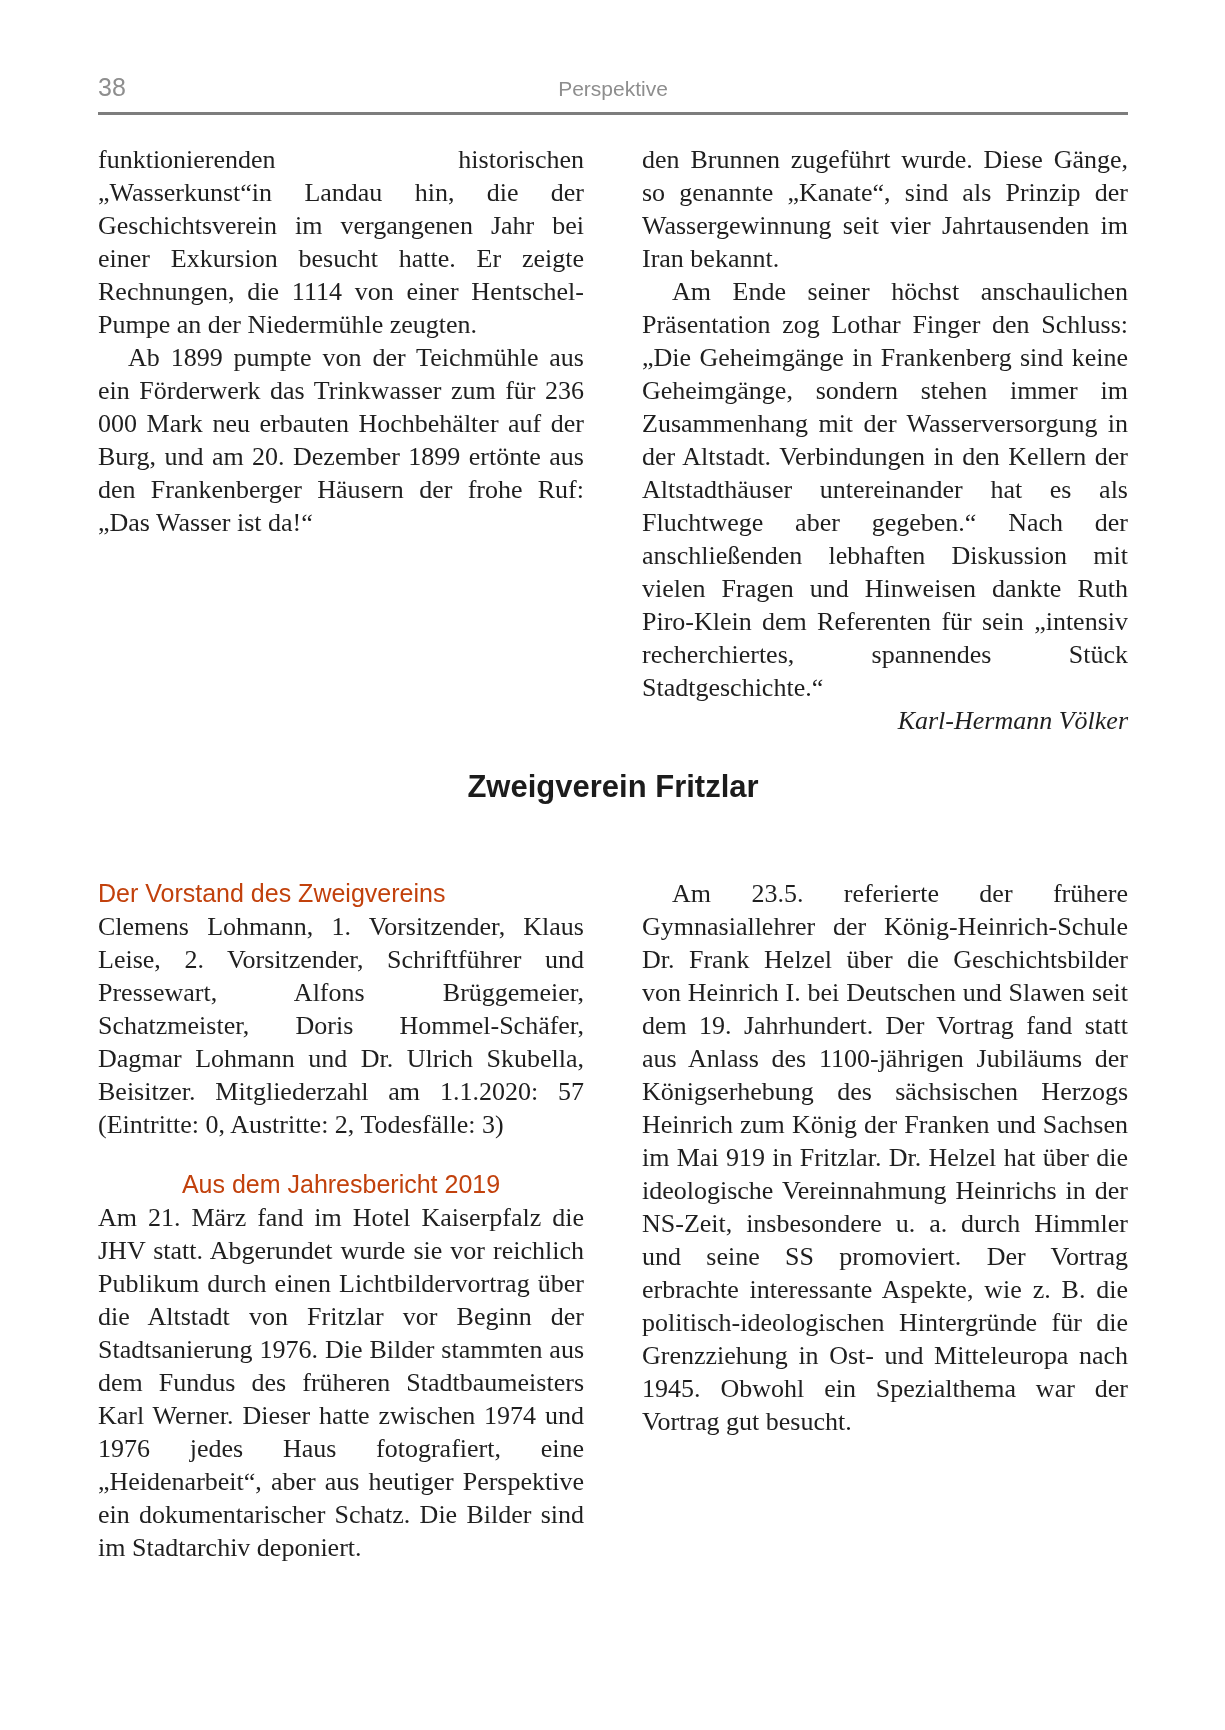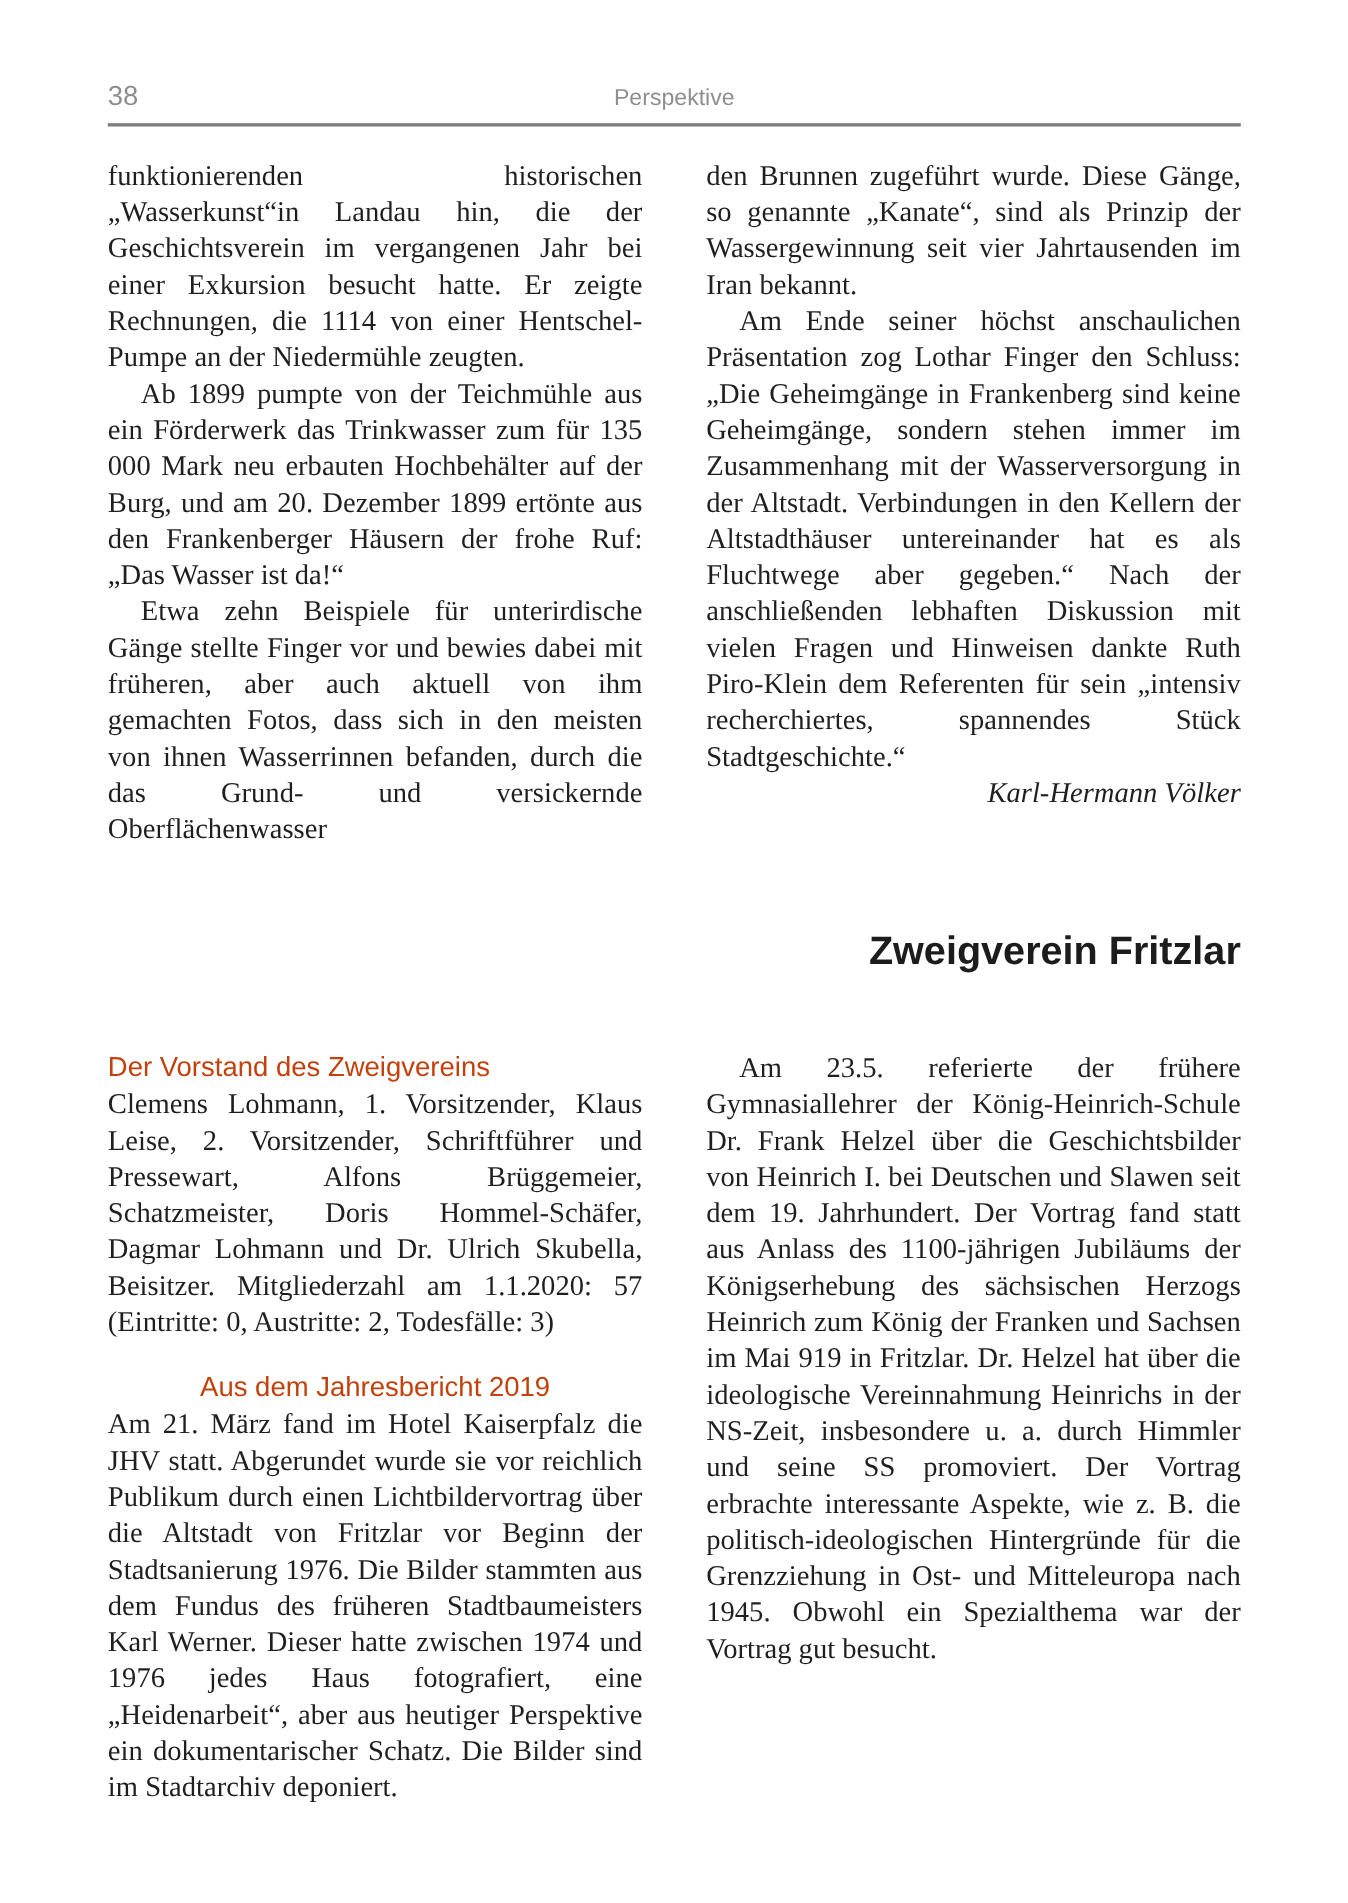--- a/index.html
+++ b/index.html
@@ -42,24 +42,24 @@
   }
   .col p{margin:0;}
   p.ind{text-indent:30px;}
   .signature{
     text-align:right;
     font-style:italic;
   }
   h1.section-title{
     font-family:"Liberation Sans", sans-serif;
     font-weight:700;
-    font-size:36px;line-height:40px;
-    text-align:right;
+    font-size:31px;line-height:40px;
+    text-align:center;
     color:#1c1c1c;
-    margin:74px 0 70px 0;
+    margin:30px 0 70px 0;
   }
   h2.subhead{
     font-family:"Liberation Sans", sans-serif;
     font-weight:400;
     font-size:25px;line-height:33px;
     margin:0;
     color:#c2410c;
     text-align:left;
   }
   h2.spaced{margin-top:27px;text-align:center;}
@@ -73,22 +73,21 @@
     <span class="page-num">38</span>
     <span class="running-title">Perspektive</span>
     <div class="rule"></div>
   </div>
 
   <div class="content">
 
     <section class="two-col">
       <div class="col">
         <p>funktionierenden historischen „Wasserkunst“in Landau hin, die der Geschichtsverein im vergangenen Jahr bei einer Exkursion besucht hatte. Er zeigte Rechnungen, die 1114 von einer Hentschel-Pumpe an der Niedermühle zeugten.</p>
-        <p class="ind">Ab 1899 pumpte von der Teichmühle aus ein Förderwerk das Trinkwasser zum für 135 000 Mark neu erbauten Hochbehälter auf der Burg, und am 20. Dezember 1899 ertönte aus den Frankenberger Häusern der frohe Ruf: „Das Wasser ist da!“</p>
-        <p class="ind">Etwa zehn Beispiele für unterirdische Gänge stellte Finger vor und bewies dabei mit früheren, aber auch aktuell von ihm gemachten Fotos, dass sich in den meisten von ihnen Wasserrinnen befanden, durch die das Grund- und versickernde Oberflächenwasser</p>
+        <p class="ind">Ab 1899 pumpte von der Teichmühle aus ein Förderwerk das Trinkwasser zum für 236 000 Mark neu erbauten Hochbehälter auf der Burg, und am 20. Dezember 1899 ertönte aus den Frankenberger Häusern der frohe Ruf: „Das Wasser ist da!“</p>
       </div>
       <div class="col">
         <p>den Brunnen zugeführt wurde. Diese Gänge, so genannte „Kanate“, sind als Prinzip der Wassergewinnung seit vier Jahrtausenden im Iran bekannt.</p>
         <p class="ind">Am Ende seiner höchst anschaulichen Präsentation zog Lothar Finger den Schluss: „Die Geheimgänge in Frankenberg sind keine Geheimgänge, sondern stehen immer im Zusammenhang mit der Wasserversorgung in der Altstadt. Verbindungen in den Kellern der Altstadthäuser untereinander hat es als Fluchtwege aber gegeben.“ Nach der anschließenden lebhaften Diskussion mit vielen Fragen und Hinweisen dankte Ruth Piro-Klein dem Referenten für sein „intensiv recherchiertes, spannendes Stück Stadtgeschichte.“</p>
         <p class="signature">Karl-Hermann Völker</p>
       </div>
     </section>
 
     <h1 class="section-title">Zweigverein Fritzlar</h1>
 

